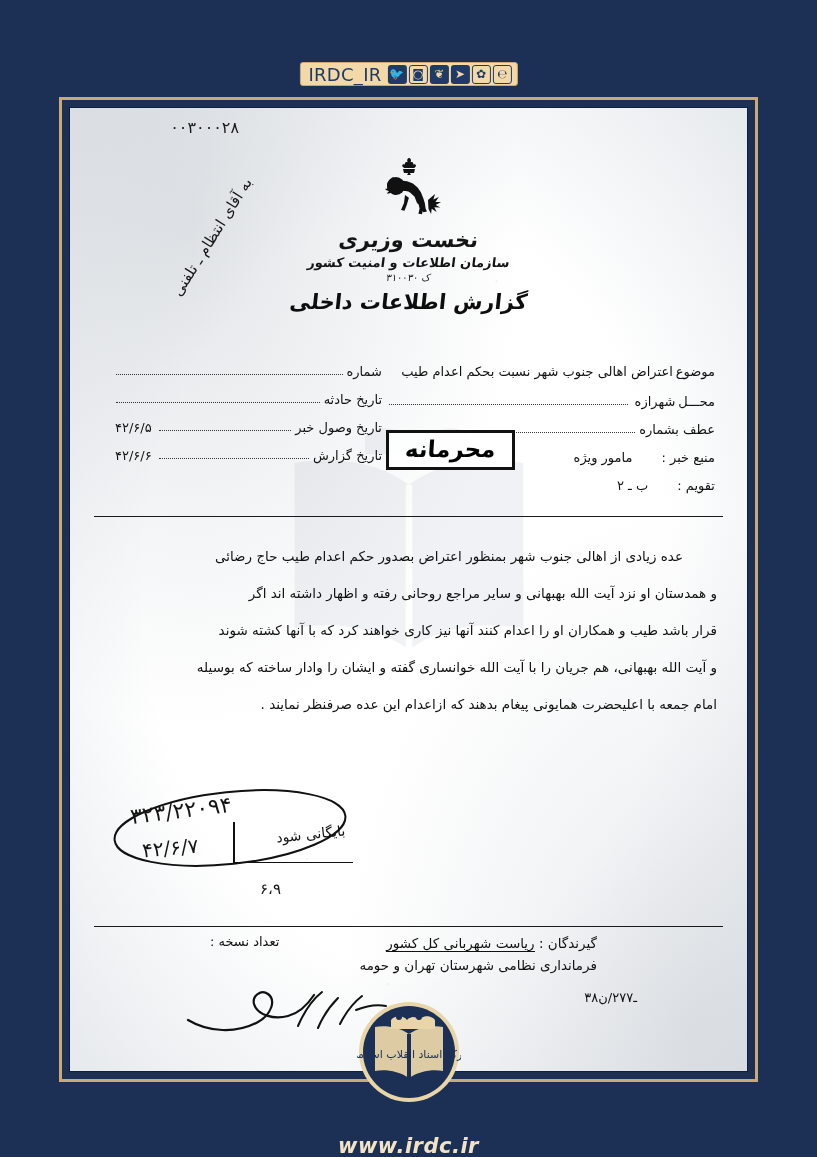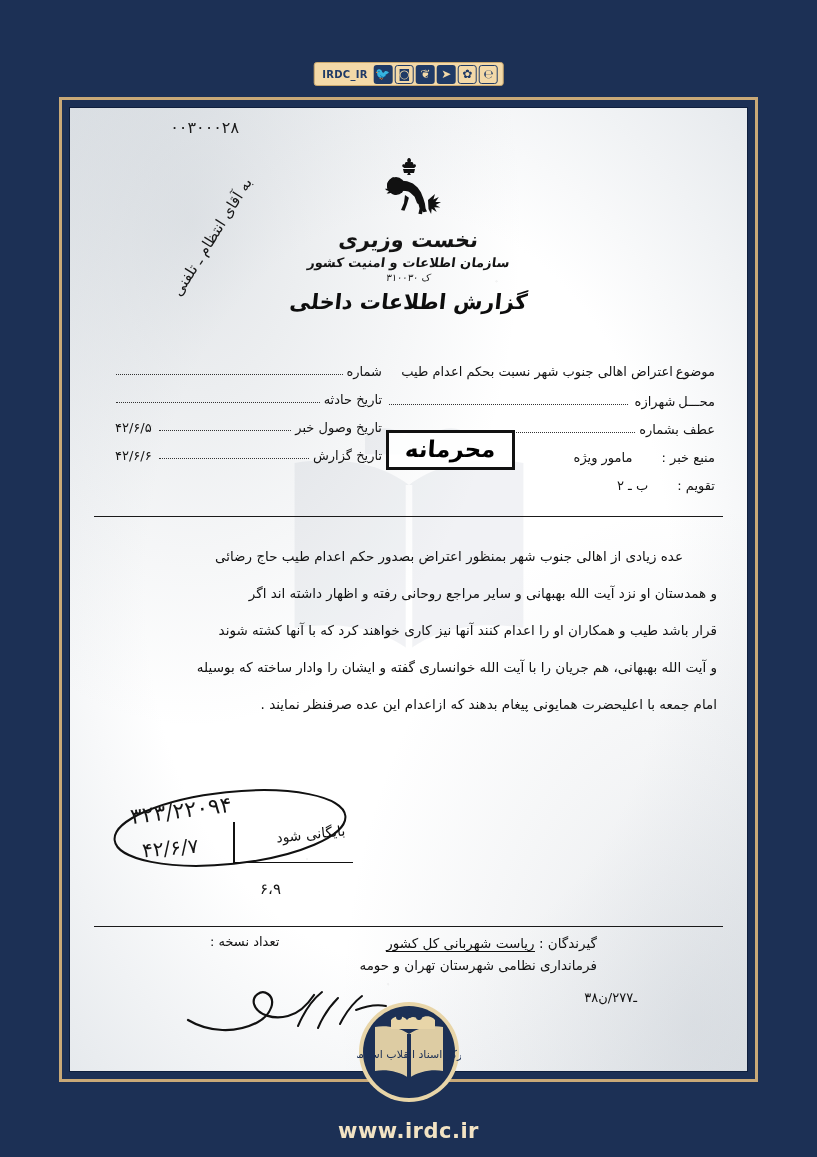--- a/index.html
+++ b/index.html
@@ -46,22 +46,22 @@
     overflow: hidden;
   }
   .social-bar .sicon.light {
     background: #f3d9a8;
     color: #1f3a66;
     border: 1px solid #1f3a66;
     box-sizing: border-box;
   }
   .social-bar .handle {
     font-family: "DejaVu Sans", sans-serif;
-    font-size: 10px;
-    font-weight: bold;
+    font-size: 18px;
+    font-weight: normal;
     color: #1f3a66;
     letter-spacing: .3px;
     padding: 0 5px 0 6px;
     direction: ltr;
   }
 
   
   .frame {
     position: absolute;
     left: 59px;
@@ -364,21 +364,22 @@
     width: 210px;
     text-align: center;
   }
   .brand .url {
     font-family: "DejaVu Sans", sans-serif;
     font-size: 21px;
     font-weight: bold;
     color: #f2e3c4;
     letter-spacing: .5px;
     direction: ltr;
-    margin-top: 11px;
+    margin-top: 26px;
+    font-style: italic;
   }
 </style>
 </head>
 <body>
 
 <div class="social-bar">
   <span class="sicon light">℮</span>
   <span class="sicon light">✿</span>
   <span class="sicon">➤</span>
   <span class="sicon">❦</span>

